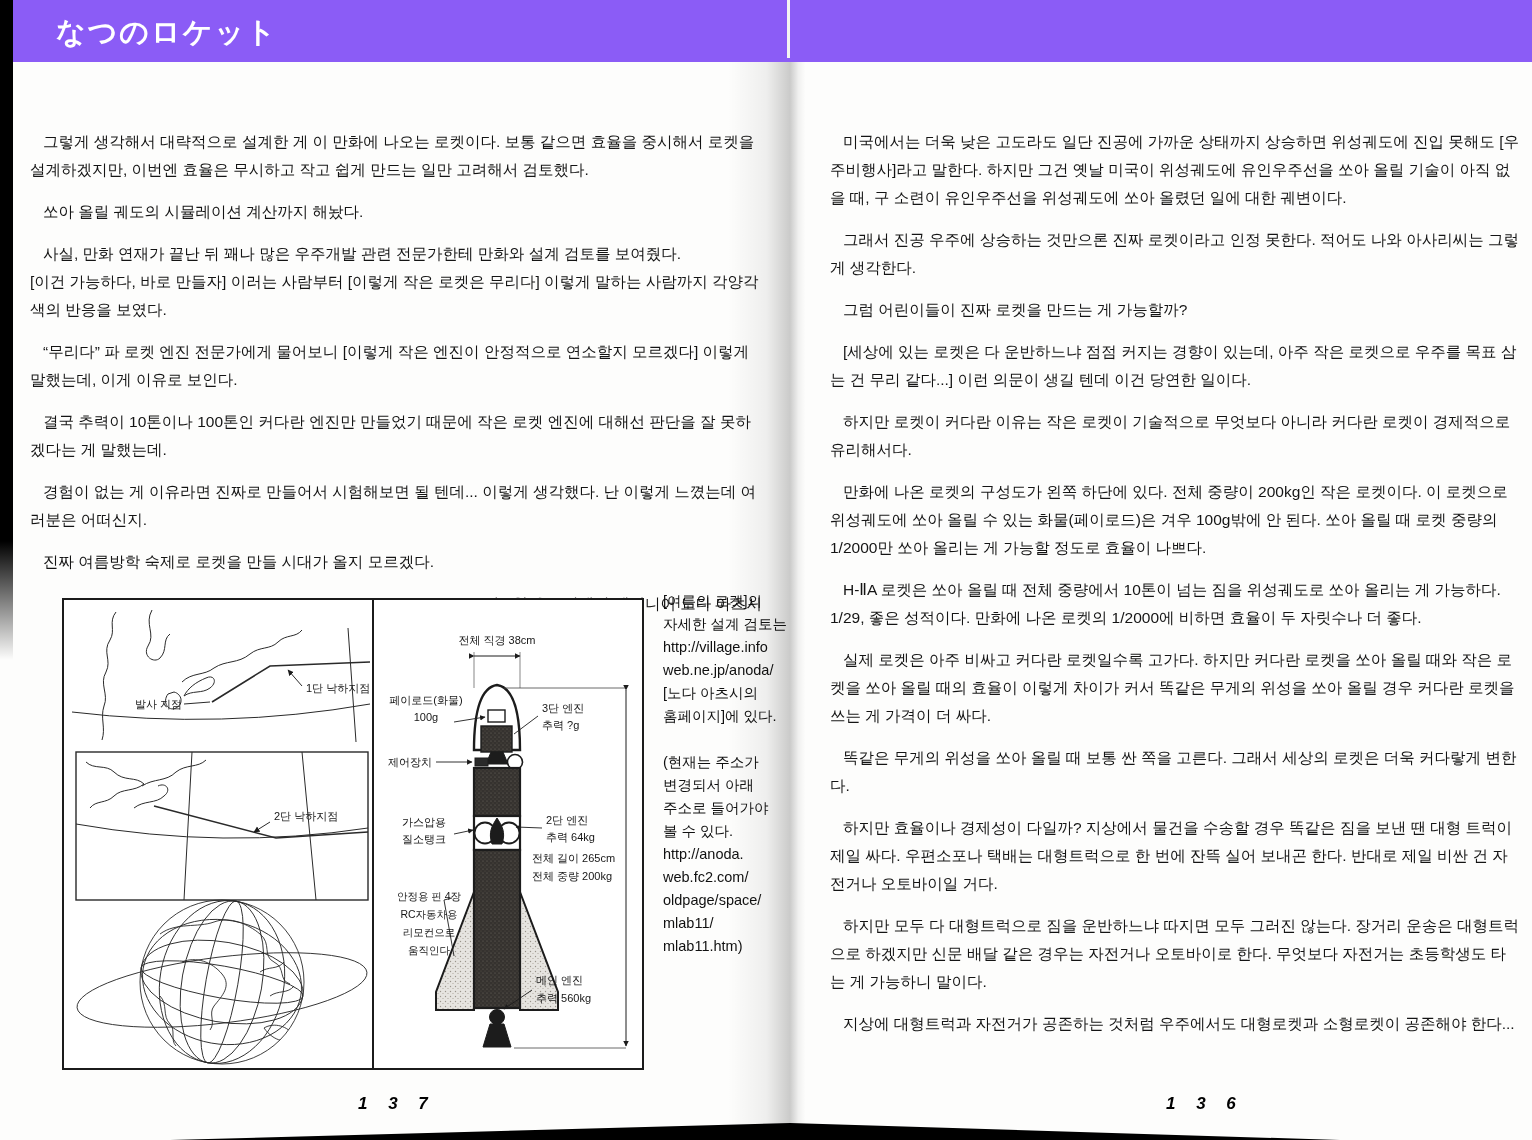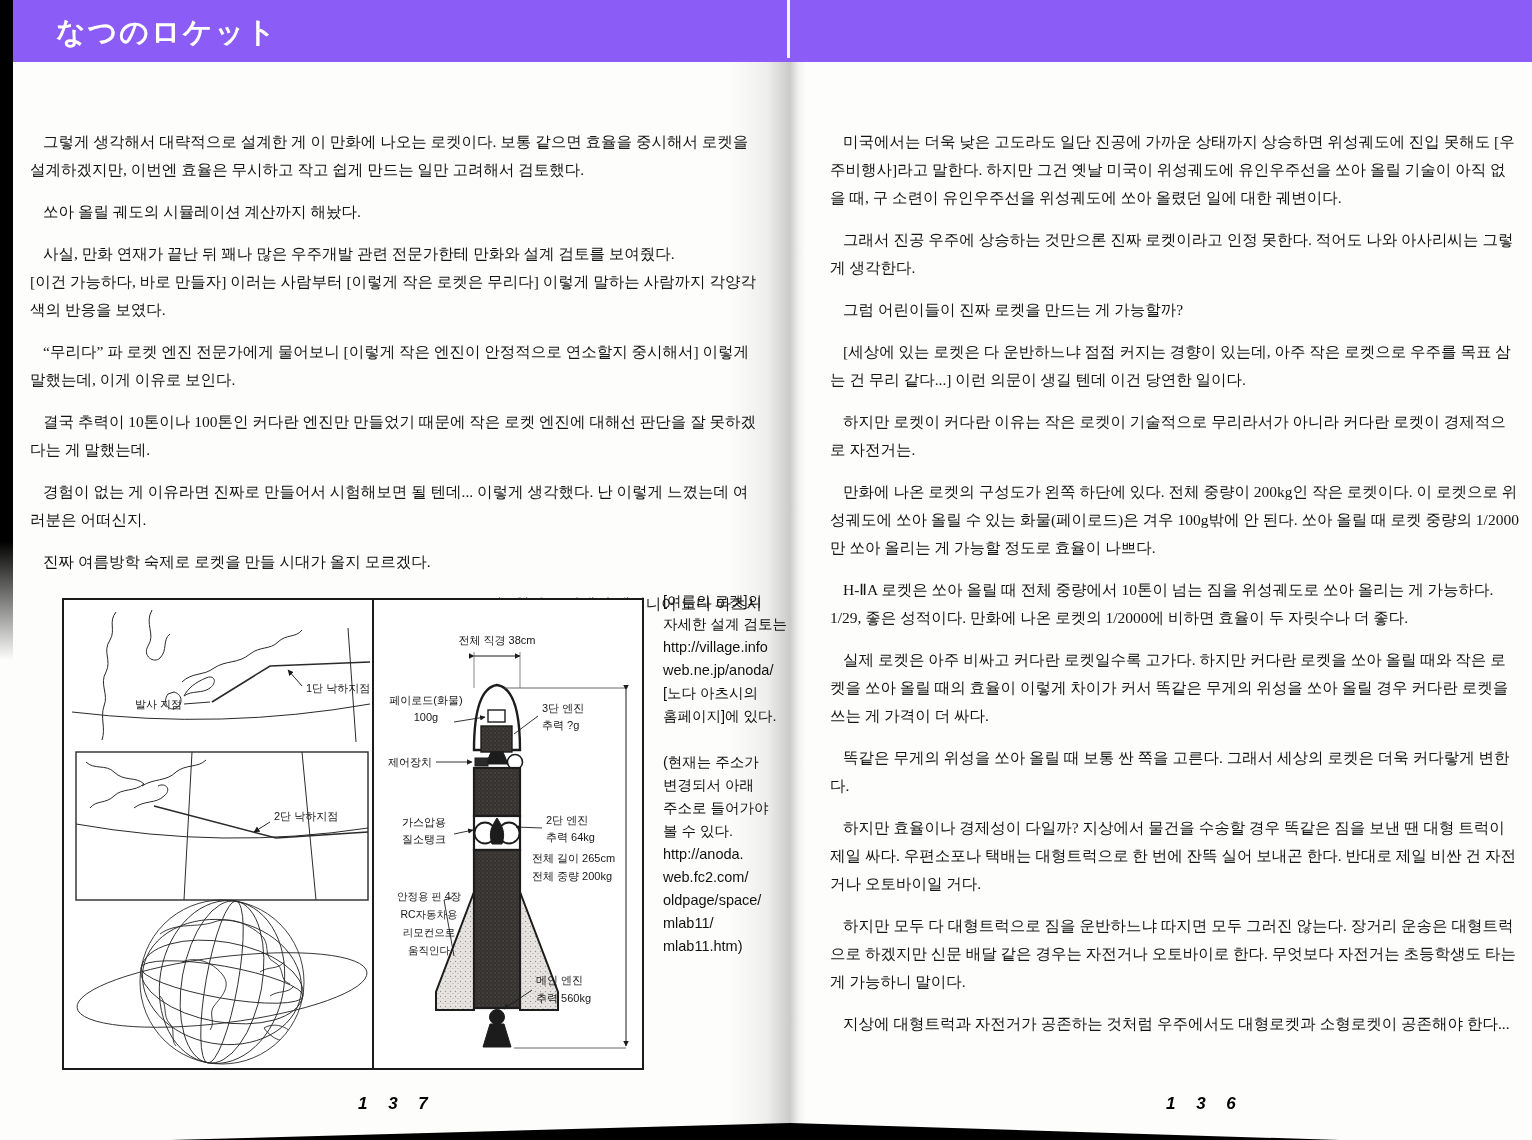--- a/index.html
+++ b/index.html
@@ -12,21 +12,21 @@
   .paper{position:absolute;inset:0;background:#fdfdfc;}
   .header-bar{position:absolute;left:0;top:0;width:1532px;height:62px;background:#8b5cf6;}
   .header-title{position:absolute;left:56px;top:13px;color:#fff;font-size:29px;font-weight:bold;letter-spacing:2px;}
   .header-gutter-line{position:absolute;left:787px;top:0;width:3px;height:58px;background:#f4f4f2;}
   .left-edge-strip{position:absolute;left:0;top:0;width:13px;height:660px;
     background:linear-gradient(180deg,#000 0%,#000 82%,rgba(0,0,0,0) 100%);}
   .gutter-shadow{position:absolute;left:728px;top:62px;width:86px;height:1078px;
     background:linear-gradient(90deg,rgba(0,0,0,0) 0%,rgba(0,0,0,0.06) 45%,rgba(0,0,0,0.20) 72%,rgba(0,0,0,0.05) 82%,rgba(0,0,0,0) 90%);}
   .bottom-wedge{position:absolute;left:170px;bottom:0;width:1170px;height:17px;background:#000;
     clip-path:polygon(0% 100%,53% 0%,100% 100%);}
-  .page-text{position:absolute;font-size:15.5px;line-height:28px;font-family:Liberation Serif, serif;}
+  .page-text{position:absolute;font-size:15.5px;line-height:28px;}
   #left-text{left:30px;top:128px;width:732px;}
   #right-text{left:830px;top:128px;width:690px;}
   .para{margin:0 0 14px 0;text-indent:13px;white-space:pre-line;}
   .byline{text-align:right;margin-top:8px;font-size:15.5px;}
   .fig{position:absolute;border:2px solid #1b1b1b;background:#fff;}
   #map-fig{left:62px;top:598px;width:314px;height:468px;}
   #rocket-fig{left:372px;top:598px;width:268px;height:468px;}
   .fig svg{display:block;}
   .side-note{position:absolute;left:663px;top:590px;width:126px;font-size:14.5px;line-height:23px;white-space:pre-line;color:#101010;}
   .page-num{position:absolute;font-weight:bold;font-size:17px;letter-spacing:8px;color:#000;font-style:italic;}
@@ -46,21 +46,21 @@
 </div>
 <div class="left-edge-strip"></div>
 <div class="gutter-shadow"></div>
 <div class="bottom-wedge"></div>
 
 <div id="left-text" class="page-text">
   <p class="para">그렇게 생각해서 대략적으로 설계한 게 이 만화에 나오는 로켓이다. 보통 같으면 효율을 중시해서 로켓을 설계하겠지만, 이번엔 효율은 무시하고 작고 쉽게 만드는 일만 고려해서 검토했다.</p>
   <p class="para">쏘아 올릴 궤도의 시뮬레이션 계산까지 해놨다.</p>
   <p class="para">사실, 만화 연재가 끝난 뒤 꽤나 많은 우주개발 관련 전문가한테 만화와 설계 검토를 보여줬다.
 [이건 가능하다, 바로 만들자] 이러는 사람부터 [이렇게 작은 로켓은 무리다] 이렇게 말하는 사람까지 각양각색의 반응을 보였다.</p>
-  <p class="para">“무리다” 파 로켓 엔진 전문가에게 물어보니 [이렇게 작은 엔진이 안정적으로 연소할지 중시해서] 이렇게 말했는데, 이게 이유로 보인다.</p>
+  <p class="para">“무리다” 파 로켓 엔진 전문가에게 물어보니 [이렇게 작은 엔진이 안정적으로 연소할지 모르겠다] 이렇게 말했는데, 이게 이유로 보인다.</p>
   <p class="para">결국 추력이 10톤이나 100톤인 커다란 엔진만 만들었기 때문에 작은 로켓 엔진에 대해선 판단을 잘 못하겠다는 게 말했는데.</p>
   <p class="para">경험이 없는 게 이유라면 진짜로 만들어서 시험해보면 될 텐데... 이렇게 생각했다. 난 이렇게 느꼈는데 여러분은 어떠신지.</p>
   <p class="para">진짜 여름방학 숙제로 로켓을 만들 시대가 올지 모르겠다.</p>
   <div class="byline">2001년 6월 우주비행기 엔지니어 노다 아츠시</div>
 </div>
 
 <div id="map-fig" class="fig">
 <svg width="314" height="468" viewBox="0 0 314 468">
   <defs>
     <marker id="arr" markerWidth="7" markerHeight="7" refX="5.5" refY="3" orient="auto">
@@ -209,21 +209,21 @@
 web.fc2.com/
 oldpage/space/
 mlab11/
 mlab11.htm)</div>
 
 <div id="right-text" class="page-text">
   <p class="para">미국에서는 더욱 낮은 고도라도 일단 진공에 가까운 상태까지 상승하면 위성궤도에 진입 못해도 [우주비행사]라고 말한다. 하지만 그건 옛날 미국이 위성궤도에 유인우주선을 쏘아 올릴 기술이 아직 없을 때, 구 소련이 유인우주선을 위성궤도에 쏘아 올렸던 일에 대한 궤변이다.</p>
   <p class="para">그래서 진공 우주에 상승하는 것만으론 진짜 로켓이라고 인정 못한다. 적어도 나와 아사리씨는 그렇게 생각한다.</p>
   <p class="para">그럼 어린이들이 진짜 로켓을 만드는 게 가능할까?</p>
   <p class="para">[세상에 있는 로켓은 다 운반하느냐 점점 커지는 경향이 있는데, 아주 작은 로켓으로 우주를 목표 삼는 건 무리 같다...] 이런 의문이 생길 텐데 이건 당연한 일이다.</p>
-  <p class="para">하지만 로켓이 커다란 이유는 작은 로켓이 기술적으로 무리라서가 아니라 커다란 로켓이 경제적으로 자전거는.</p>
+  <p class="para">하지만 로켓이 커다란 이유는 작은 로켓이 기술적으로 무엇보다 아니라 커다란 로켓이 경제적으로 유리해서다.</p>
   <p class="para">만화에 나온 로켓의 구성도가 왼쪽 하단에 있다. 전체 중량이 200kg인 작은 로켓이다. 이 로켓으로 위성궤도에 쏘아 올릴 수 있는 화물(페이로드)은 겨우 100g밖에 안 된다. 쏘아 올릴 때 로켓 중량의 1/2000만 쏘아 올리는 게 가능할 정도로 효율이 나쁘다.</p>
   <p class="para">H-ⅡA 로켓은 쏘아 올릴 때 전체 중량에서 10톤이 넘는 짐을 위성궤도로 쏘아 올리는 게 가능하다. 1/29, 좋은 성적이다. 만화에 나온 로켓의 1/2000에 비하면 효율이 두 자릿수나 더 좋다.</p>
   <p class="para">실제 로켓은 아주 비싸고 커다란 로켓일수록 고가다. 하지만 커다란 로켓을 쏘아 올릴 때와 작은 로켓을 쏘아 올릴 때의 효율이 이렇게 차이가 커서 똑같은 무게의 위성을 쏘아 올릴 경우 커다란 로켓을 쓰는 게 가격이 더 싸다.</p>
   <p class="para">똑같은 무게의 위성을 쏘아 올릴 때 보통 싼 쪽을 고른다. 그래서 세상의 로켓은 더욱 커다랗게 변한다.</p>
   <p class="para">하지만 효율이나 경제성이 다일까? 지상에서 물건을 수송할 경우 똑같은 짐을 보낸 땐 대형 트럭이 제일 싸다. 우편소포나 택배는 대형트럭으로 한 번에 잔뜩 실어 보내곤 한다. 반대로 제일 비싼 건 자전거나 오토바이일 거다.</p>
   <p class="para">하지만 모두 다 대형트럭으로 짐을 운반하느냐 따지면 모두 그러진 않는다. 장거리 운송은 대형트럭으로 하겠지만 신문 배달 같은 경우는 자전거나 오토바이로 한다. 무엇보다 자전거는 초등학생도 타는 게 가능하니 말이다.</p>
   <p class="para">지상에 대형트럭과 자전거가 공존하는 것처럼 우주에서도 대형로켓과 소형로켓이 공존해야 한다...</p>
 </div>
 
 <div id="pn-left" class="page-num">1 3 7</div>

